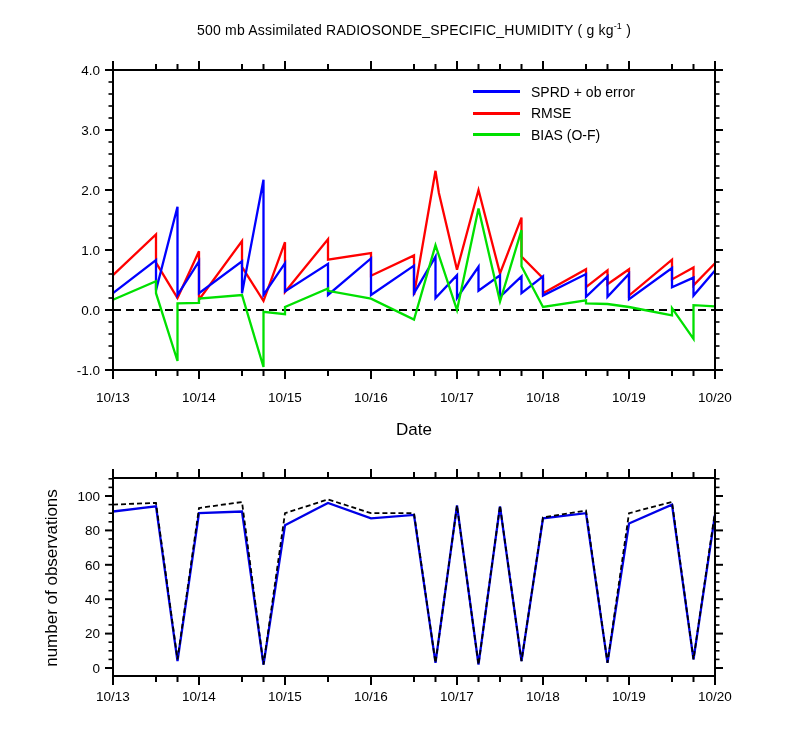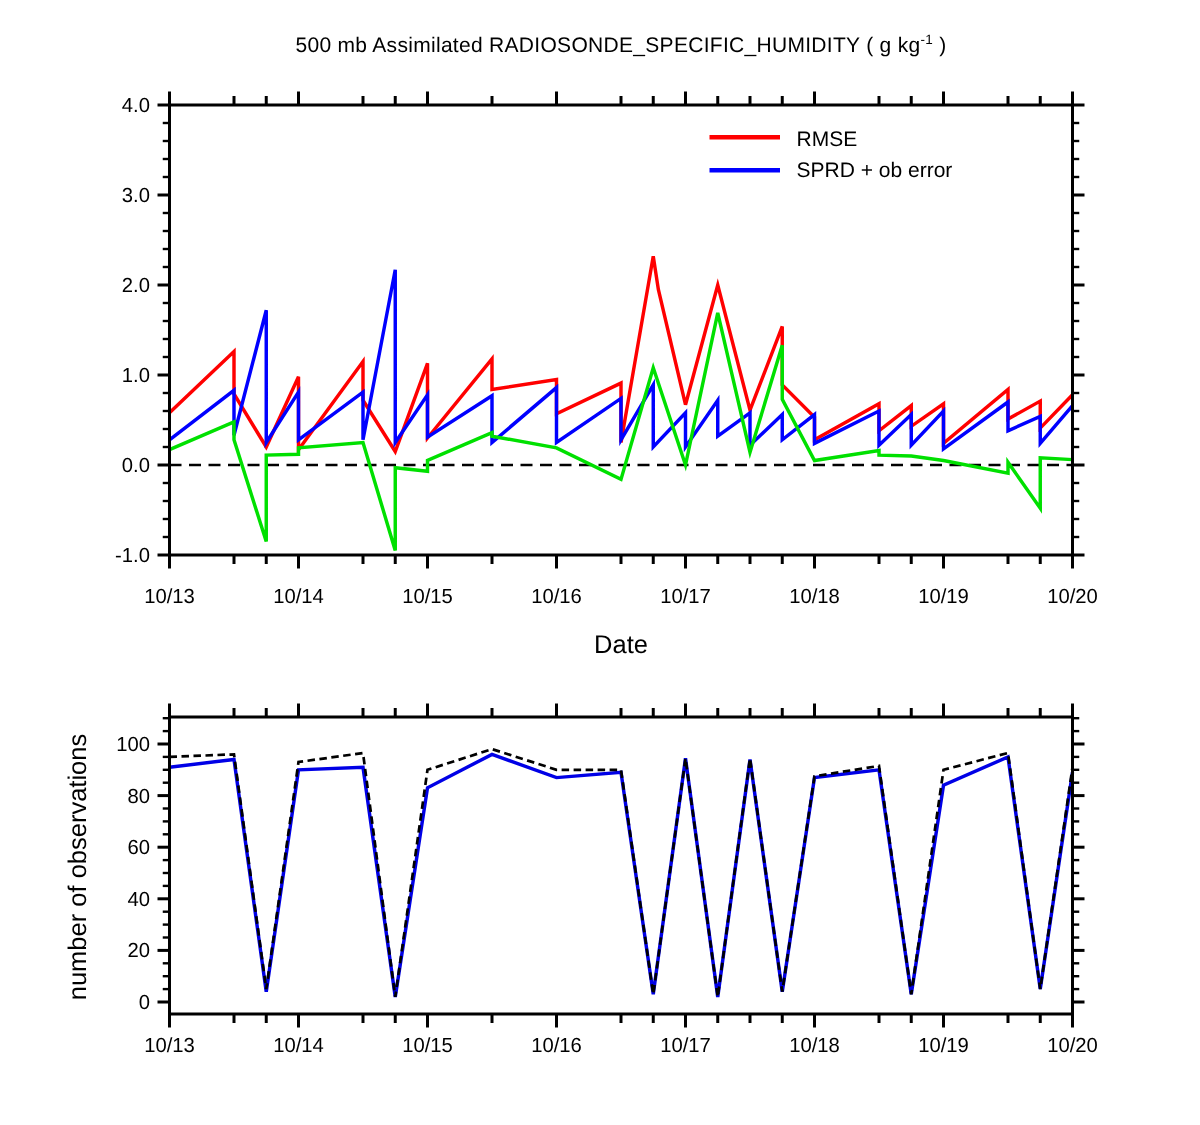--- a/index.html
+++ b/index.html
@@ -254,25 +254,29 @@
       <line x1="113" y1="487.4" x2="108.5" y2="487.4" stroke="#000" stroke-width="1.6"></line>
       <line x1="715" y1="487.4" x2="719.5" y2="487.4" stroke="#000" stroke-width="1.6"></line>
       <line x1="113" y1="478.8" x2="108.5" y2="478.8" stroke="#000" stroke-width="1.6"></line>
       <line x1="715" y1="478.8" x2="719.5" y2="478.8" stroke="#000" stroke-width="1.6"></line>
     </svg>
 
   <div id="chart-title" class="overlay"><span>500 mb Assimilated RADIOSONDE_SPECIFIC_HUMIDITY ( g kg</span><sup>-1</sup><span> )</span></div>
 
   <div id="legend" class="overlay">
     <div class="legend-row">
+      <div class="legend-swatch" style="background: rgb(0, 0, 255);"></div>
+      <div class="legend-label">SPRD + ob error</div>
+    </div>
+    <div class="legend-row">
       <div class="legend-swatch" style="background: rgb(255, 0, 0);"></div>
       <div class="legend-label">RMSE</div>
     </div>
     <div class="legend-row">
-      <div class="legend-swatch" style="background: rgb(0, 0, 255);"></div>
-      <div class="legend-label">SPRD + ob error</div>
+      <div class="legend-swatch" style="background: rgb(0, 224, 0);"></div>
+      <div class="legend-label">BIAS (O-F)</div>
     </div>
   </div>
 
   <div id="x-axis-title" class="overlay">Date</div>
 
   <div id="y-axis-title-observations" class="overlay">number of observations</div>
 </div>
 
 </body></html>

